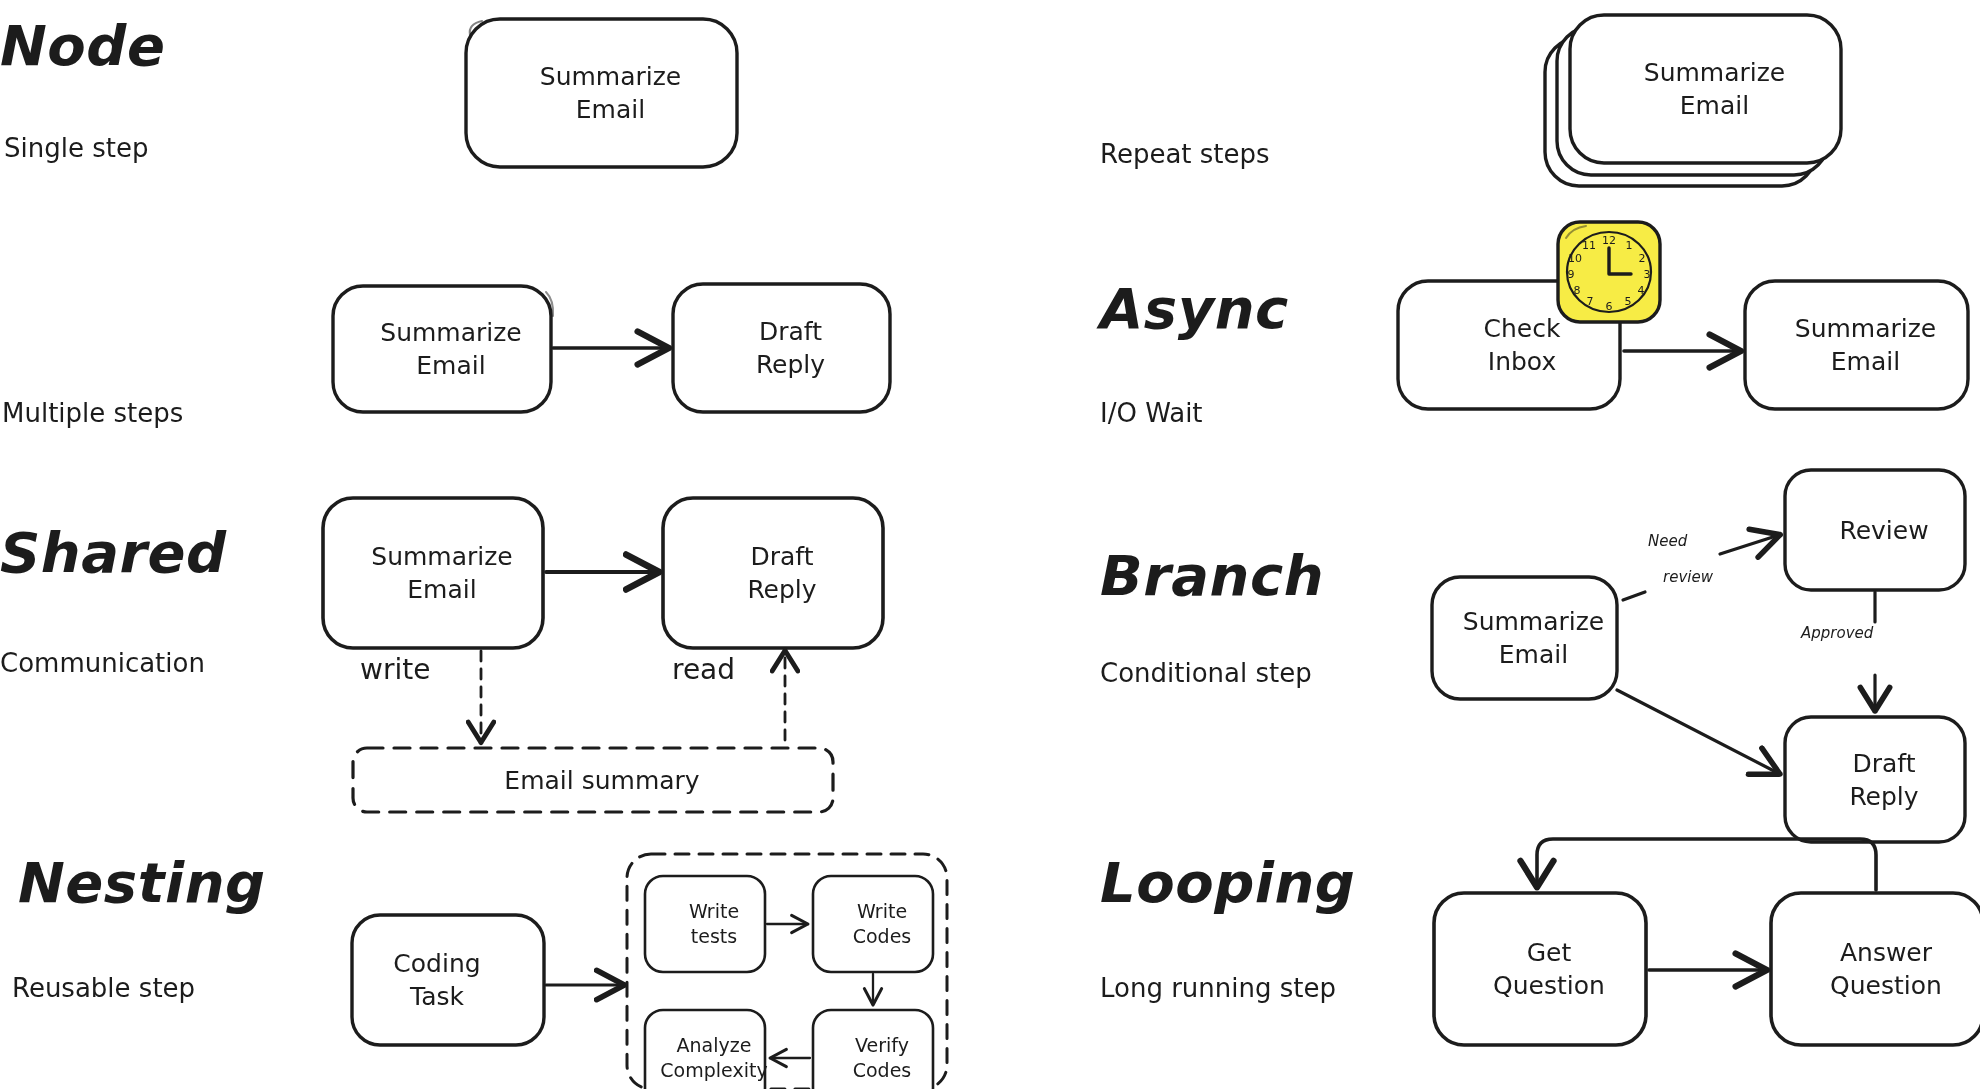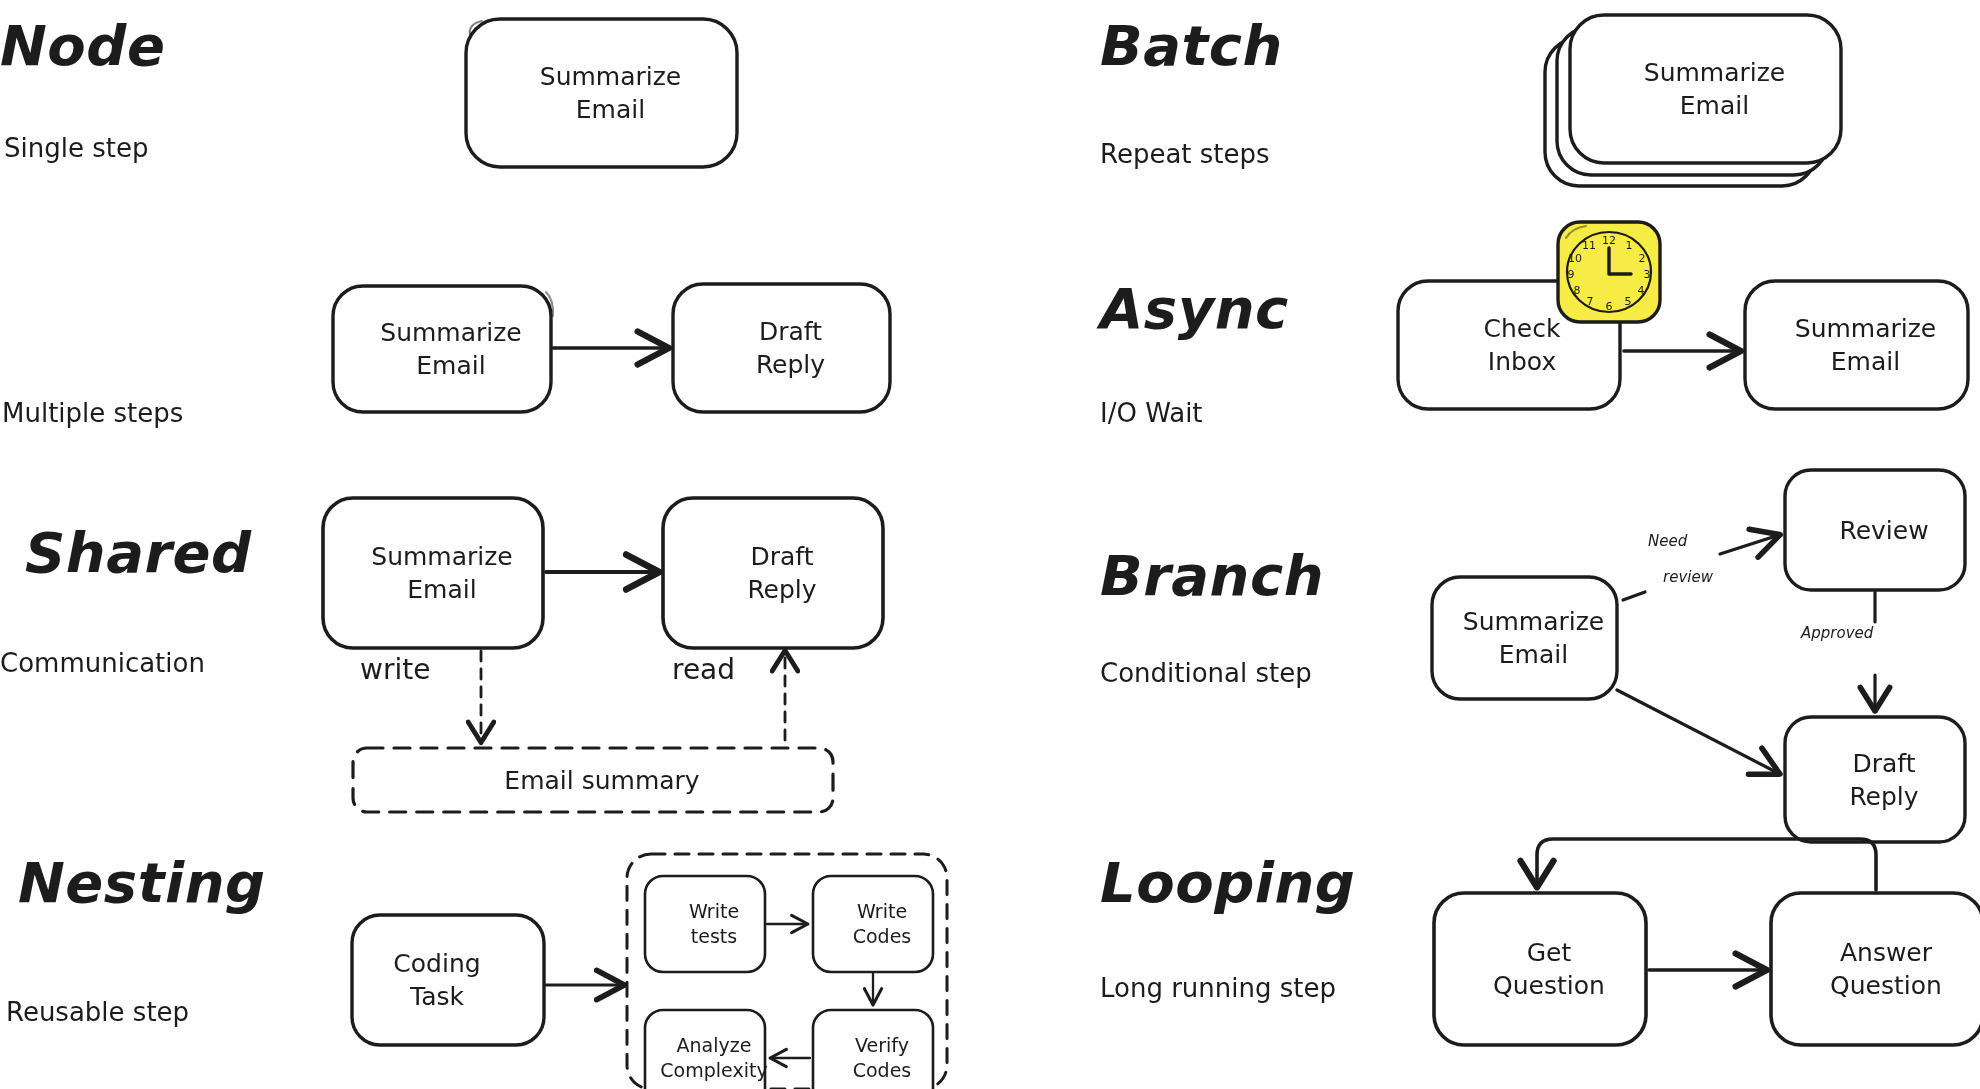--- a/index.html
+++ b/index.html
@@ -194,39 +194,38 @@
       <path class="stroke" d="M1649,970 L1762,970" stroke-width="3.6" marker-end="url(#ah)"></path>
       <path class="stroke" d="M1876,890 L1876,855 Q1876,839 1860,839 L1553,839 Q1537,839 1537,855 L1537,884" stroke-width="3.6" marker-end="url(#ahd)"></path>
     </g>
   </svg>
 
   <div class="pattern-title" style="left:0px; top:18px;">Node</div>
   <div class="pattern-subtitle" style="left:4px; top:135px;">Single step</div>
   <div class="node-label" style="left:466px; top:19px; width:271px; height:148px;">Summarize
 Email</div>
 
-  <div class="pattern-title" style="left:1100px; top:18px;">Batch</div>
   <div class="pattern-subtitle" style="left:1100px; top:133px;margin-top:8px;">Repeat steps</div>
   <div class="node-label" style="left:1570px; top:15px; width:271px; height:148px;">Summarize
 Email</div>
 
   <div class="pattern-subtitle" style="left:2px; top:400px;">Multiple steps</div>
   <div class="node-label" style="left:333px; top:286px; width:218px; height:126px;">Summarize
 Email</div>
   <div class="node-label" style="left:673px; top:284px; width:217px; height:128px;">Draft
 Reply</div>
 
   <div class="pattern-title" style="left:1100px; top:281px;">Async</div>
   <div class="pattern-subtitle" style="left:1100px; top:400px;">I/O Wait</div>
   <div class="node-label" style="left:1398px; top:281px; width:230px; height:128px;">Check
 Inbox</div>
   <div class="node-label" style="left:1745px; top:281px; width:223px; height:128px;">Summarize
 Email</div>
 
-  <div class="pattern-title" style="left:0px; top:525px;padding-left:25px;">Shared</div>
+  <div class="pattern-title" style="left:0px; top:525px;">Shared</div>
   <div class="pattern-subtitle" style="left:0px; top:650px;">Communication</div>
   <div class="node-label" style="left:323px; top:498px; width:220px; height:150px;">Summarize
 Email</div>
   <div class="node-label" style="left:663px; top:498px; width:220px; height:150px;">Draft
 Reply</div>
   <div class="node-label" style="left:353px; top:748px; width:480px; height:64px;">Email summary</div>
   <div class="edge-label rw" style="left:360px; top:653px;">write</div>
   <div class="edge-label rw" style="left:672px; top:653px;">read</div>
 
   <div class="pattern-title" style="left:1100px; top:548px;">Branch</div>
@@ -234,21 +233,21 @@
   <div class="node-label" style="left:1432px; top:577px; width:185px; height:122px;">Summarize
 Email</div>
   <div class="node-label" style="left:1785px; top:470px; width:180px; height:120px;">Review</div>
   <div class="node-label" style="left:1785px; top:717px; width:180px; height:125px;">Draft
 Reply</div>
   <div class="edge-label italic" style="left:1648px; top:532px;">Need</div>
   <div class="edge-label italic" style="left:1663px; top:568px;">review</div>
   <div class="edge-label italic" style="left:1801px; top:624px;">Approved</div>
 
   <div class="pattern-title" style="left:0px; top:855px;padding-left:18px;">Nesting</div>
-  <div class="pattern-subtitle" style="left:6px; top:975px;margin-top:24px;">Reusable step</div>
+  <div class="pattern-subtitle" style="left:12px; top:975px;">Reusable step</div>
   <div class="node-label" style="left:332px; top:915px; width:192px; height:130px;">Coding
 Task</div>
   <div class="node-label small" style="left:645px; top:876px; width:120px; height:96px;">Write
 tests</div>
   <div class="node-label small" style="left:813px; top:876px; width:120px; height:96px;">Write
 Codes</div>
   <div class="node-label small" style="left:813px; top:1010px; width:120px; height:96px;">Verify
 Codes</div>
   <div class="node-label small" style="left:641px; top:1010px; width:128px; height:96px;">Analyze
 Complexity</div>

